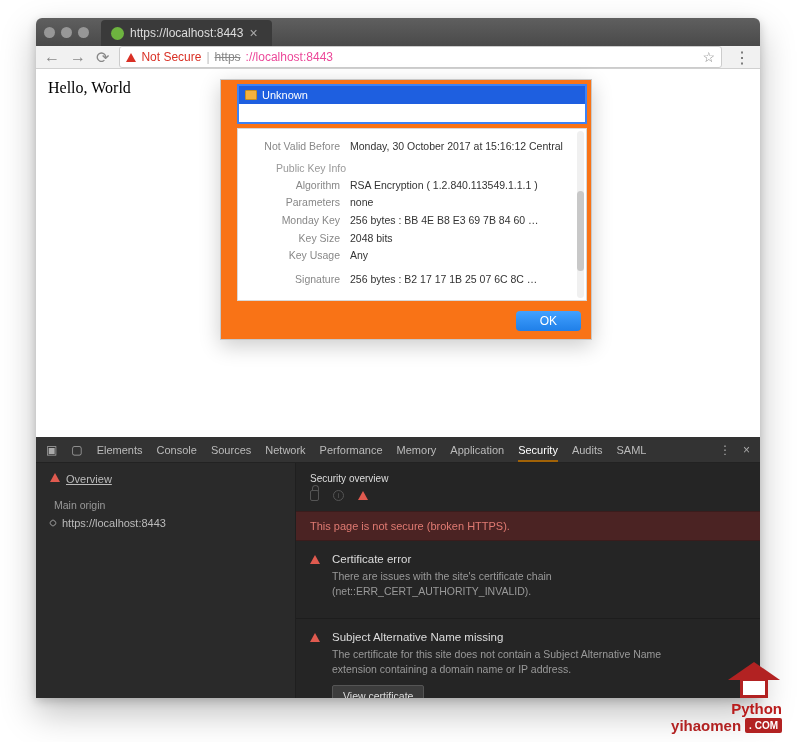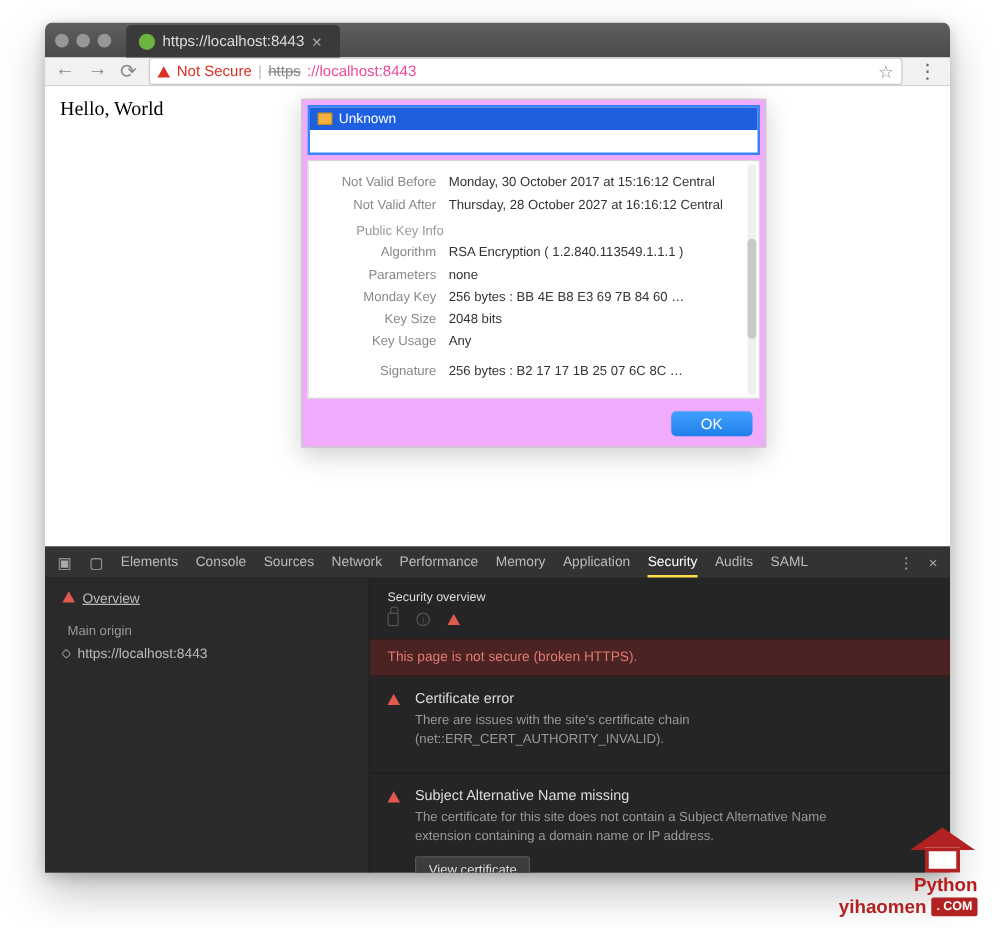--- a/index.html
+++ b/index.html
@@ -86,27 +86,28 @@
   .page {
     position: relative;
     flex: 0 0 368px;
     background: #fff;
     padding: 10px 12px;
     font-family: "Times New Roman", serif;
     font-size: 16px;
   }
   .cert-dialog {
     position: absolute;
-    left: 205px; top: 10px;
+    left: 184px; top: 10px;
     width: 372px;
-    background: #f0abfc;
+    background: #f97316;
     border: 1px solid #c8c8c8;
     box-shadow: 0 6px 20px rgba(0,0,0,0.2);
     font-family: -apple-system, "Helvetica Neue", Arial, sans-serif;
     font-size: 10.5px;
+    padding-left: 12px;
   }
   .cert-sel {
     margin: 4px;
     border: 2px solid #3b82f6;
     background: #fff;
   }
   .cert-row {
     background: #1e5fe0;
     color: #fff;
     padding: 3px 6px;
@@ -159,21 +160,21 @@
     background: #333333;
     border-bottom: 1px solid #222;
     display: flex;
     align-items: center;
     gap: 14px;
     padding: 0 10px;
     color: #bbb;
   }
   .dt-icon { font-size: 12px; color: #aaa; }
   .dt-tab { cursor: default; }
-  .dt-tab.active { color: #fff; border-bottom: 2px solid #fde047; padding-bottom: 4px; margin-bottom: -6px; }
+  .dt-tab.active { color: #fff; border-bottom: 2px solid #a16207; padding-bottom: 4px; margin-bottom: -6px; }
   .dt-right { margin-left: auto; display: flex; gap: 12px; }
   .dt-body { flex: 1; display: flex; }
   .dt-side {
     width: 260px;
     background: #2a2a2a;
     padding: 10px 14px;
     border-right: 1px solid #1f1f1f;
   }
   .dt-head { display: flex; align-items: flex-start; gap: 6px; margin-bottom: 14px; text-decoration: underline; }
   .tri-red {
@@ -290,24 +291,20 @@
         </div>
         <div class="cert-row-empty"></div>
       </div>
       <div class="cert-body">
         <div class="cert-scroll">
             <div class="cert-thumb"></div>
           </div>
         <div class="kv">
             <span class="k">Not Valid Before</span>
             <span class="v">Monday, 30 October 2017 at 15:16:12 Central</span>
-          </div>
-        <div class="kv">
-            <span class="k">Not Valid After</span>
-            <span class="v">Thursday, 28 October 2027 at 16:16:12 Central</span>
           </div>
         <div class="ksec">Public Key Info</div>
         <div class="kv">
             <span class="k">Algorithm</span>
             <span class="v">RSA Encryption ( 1.2.840.113549.1.1.1 )</span>
           </div>
         <div class="kv">
             <span class="k">Parameters</span>
             <span class="v">none</span>
           </div>

